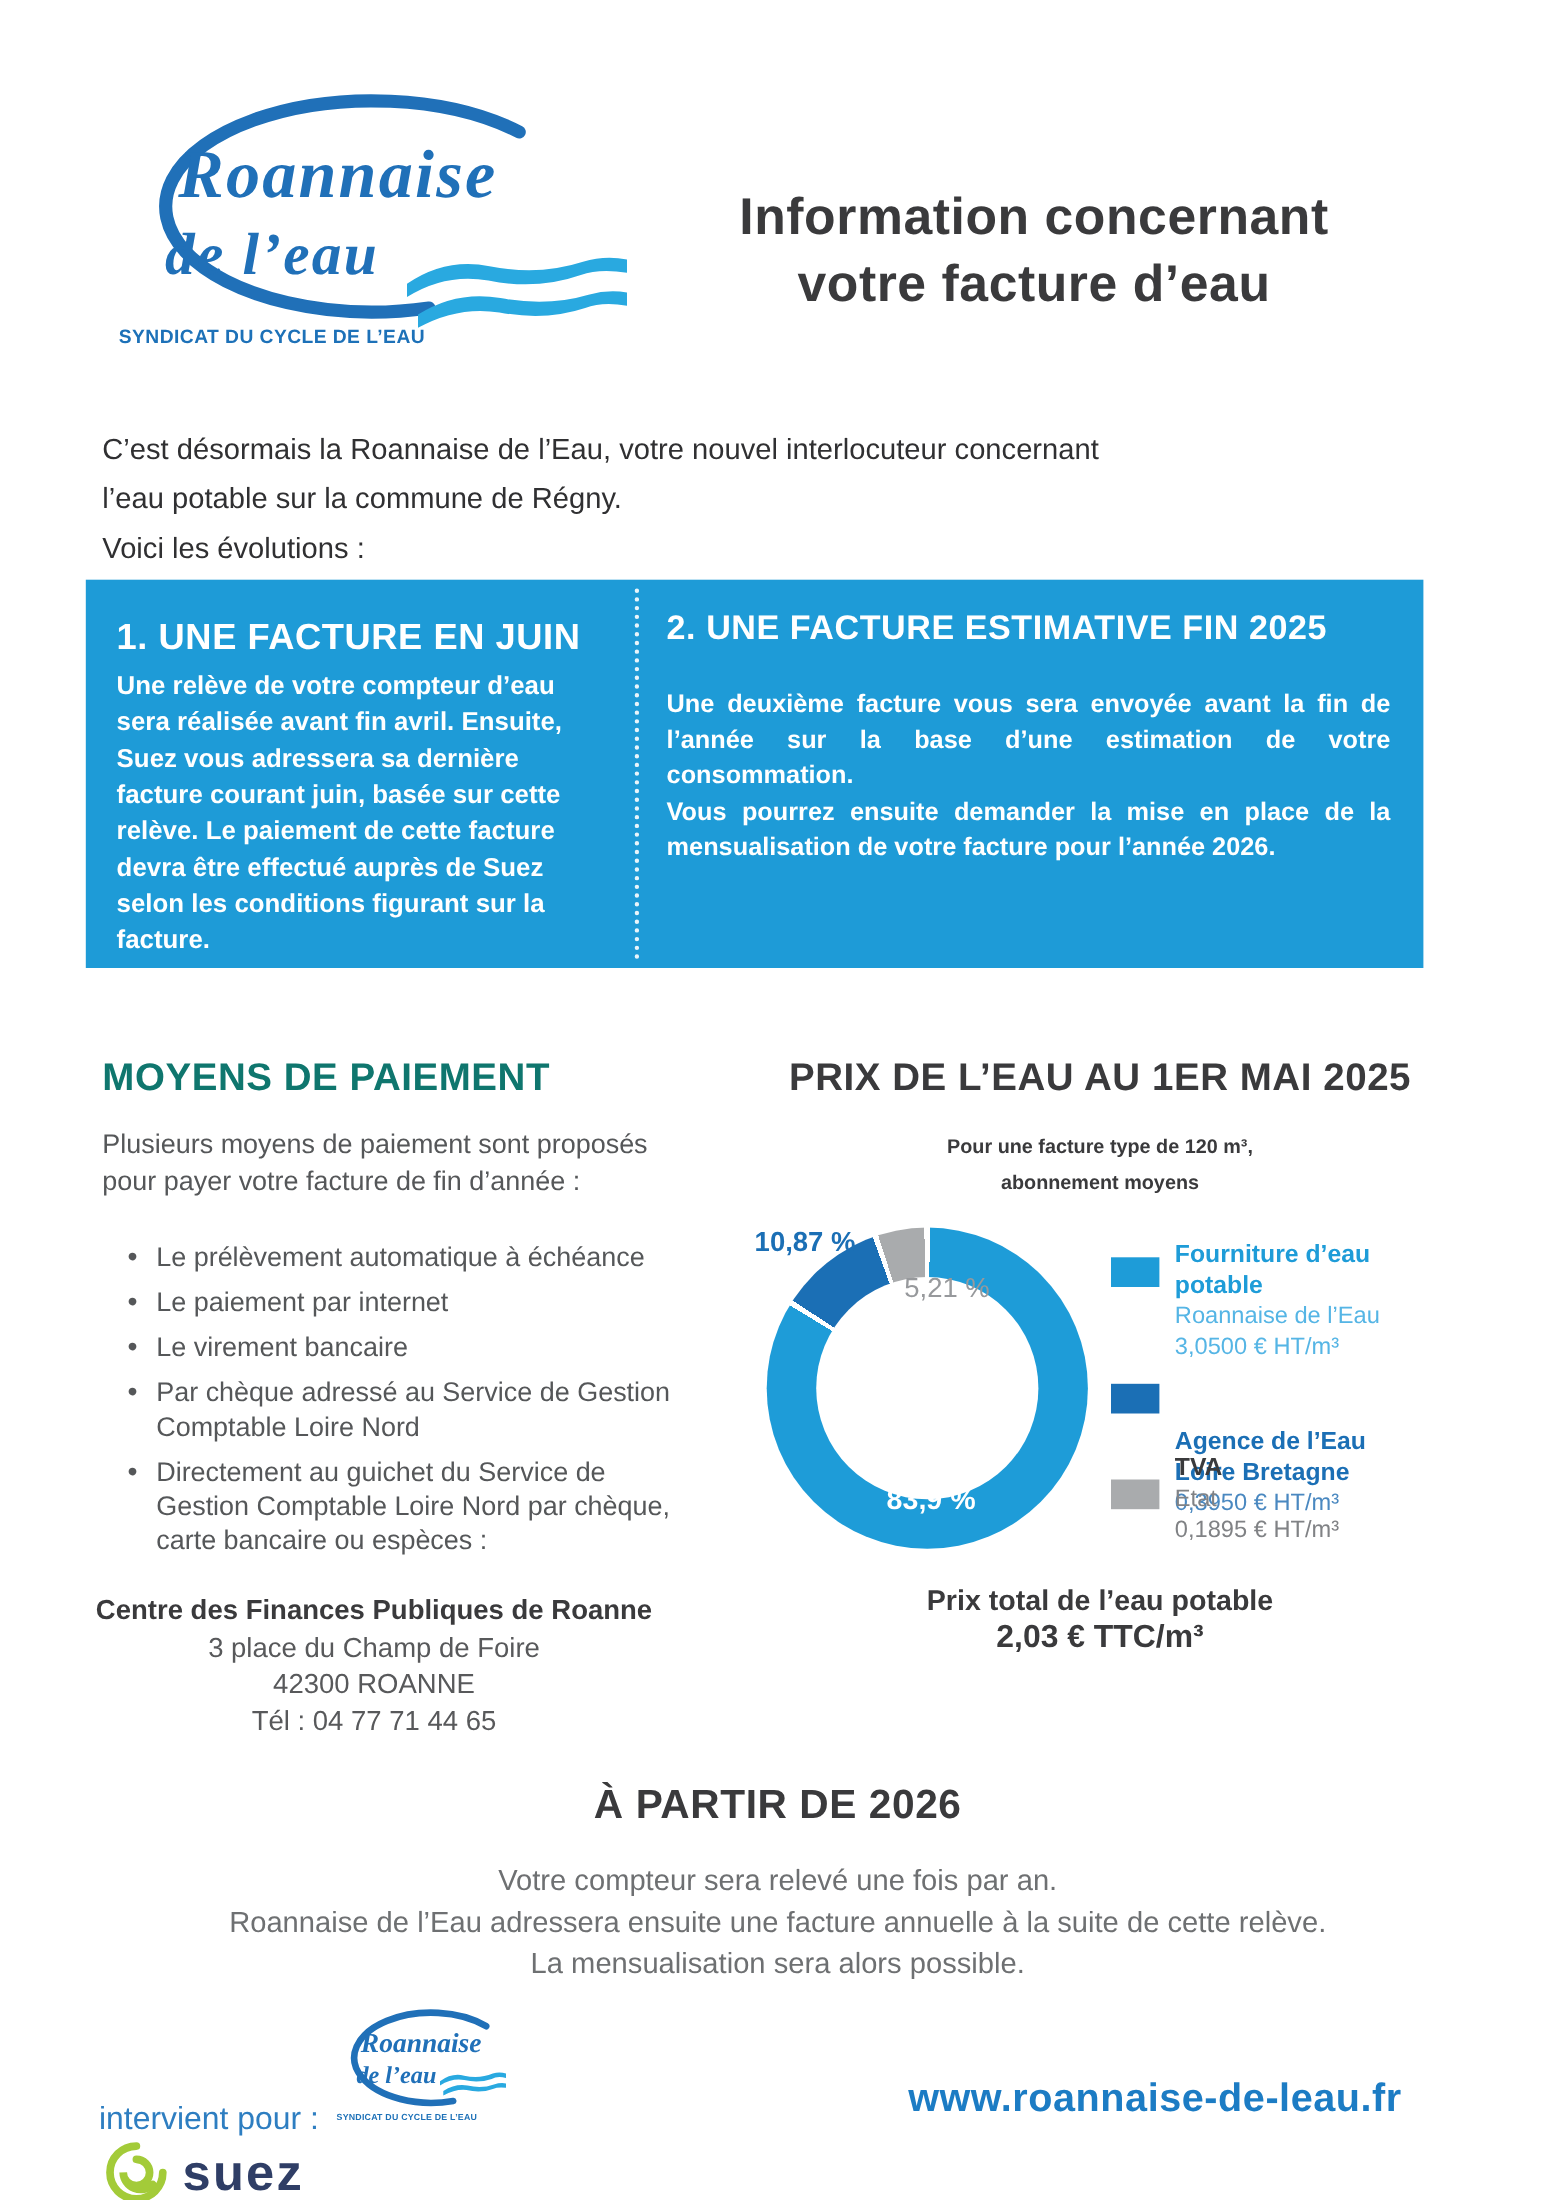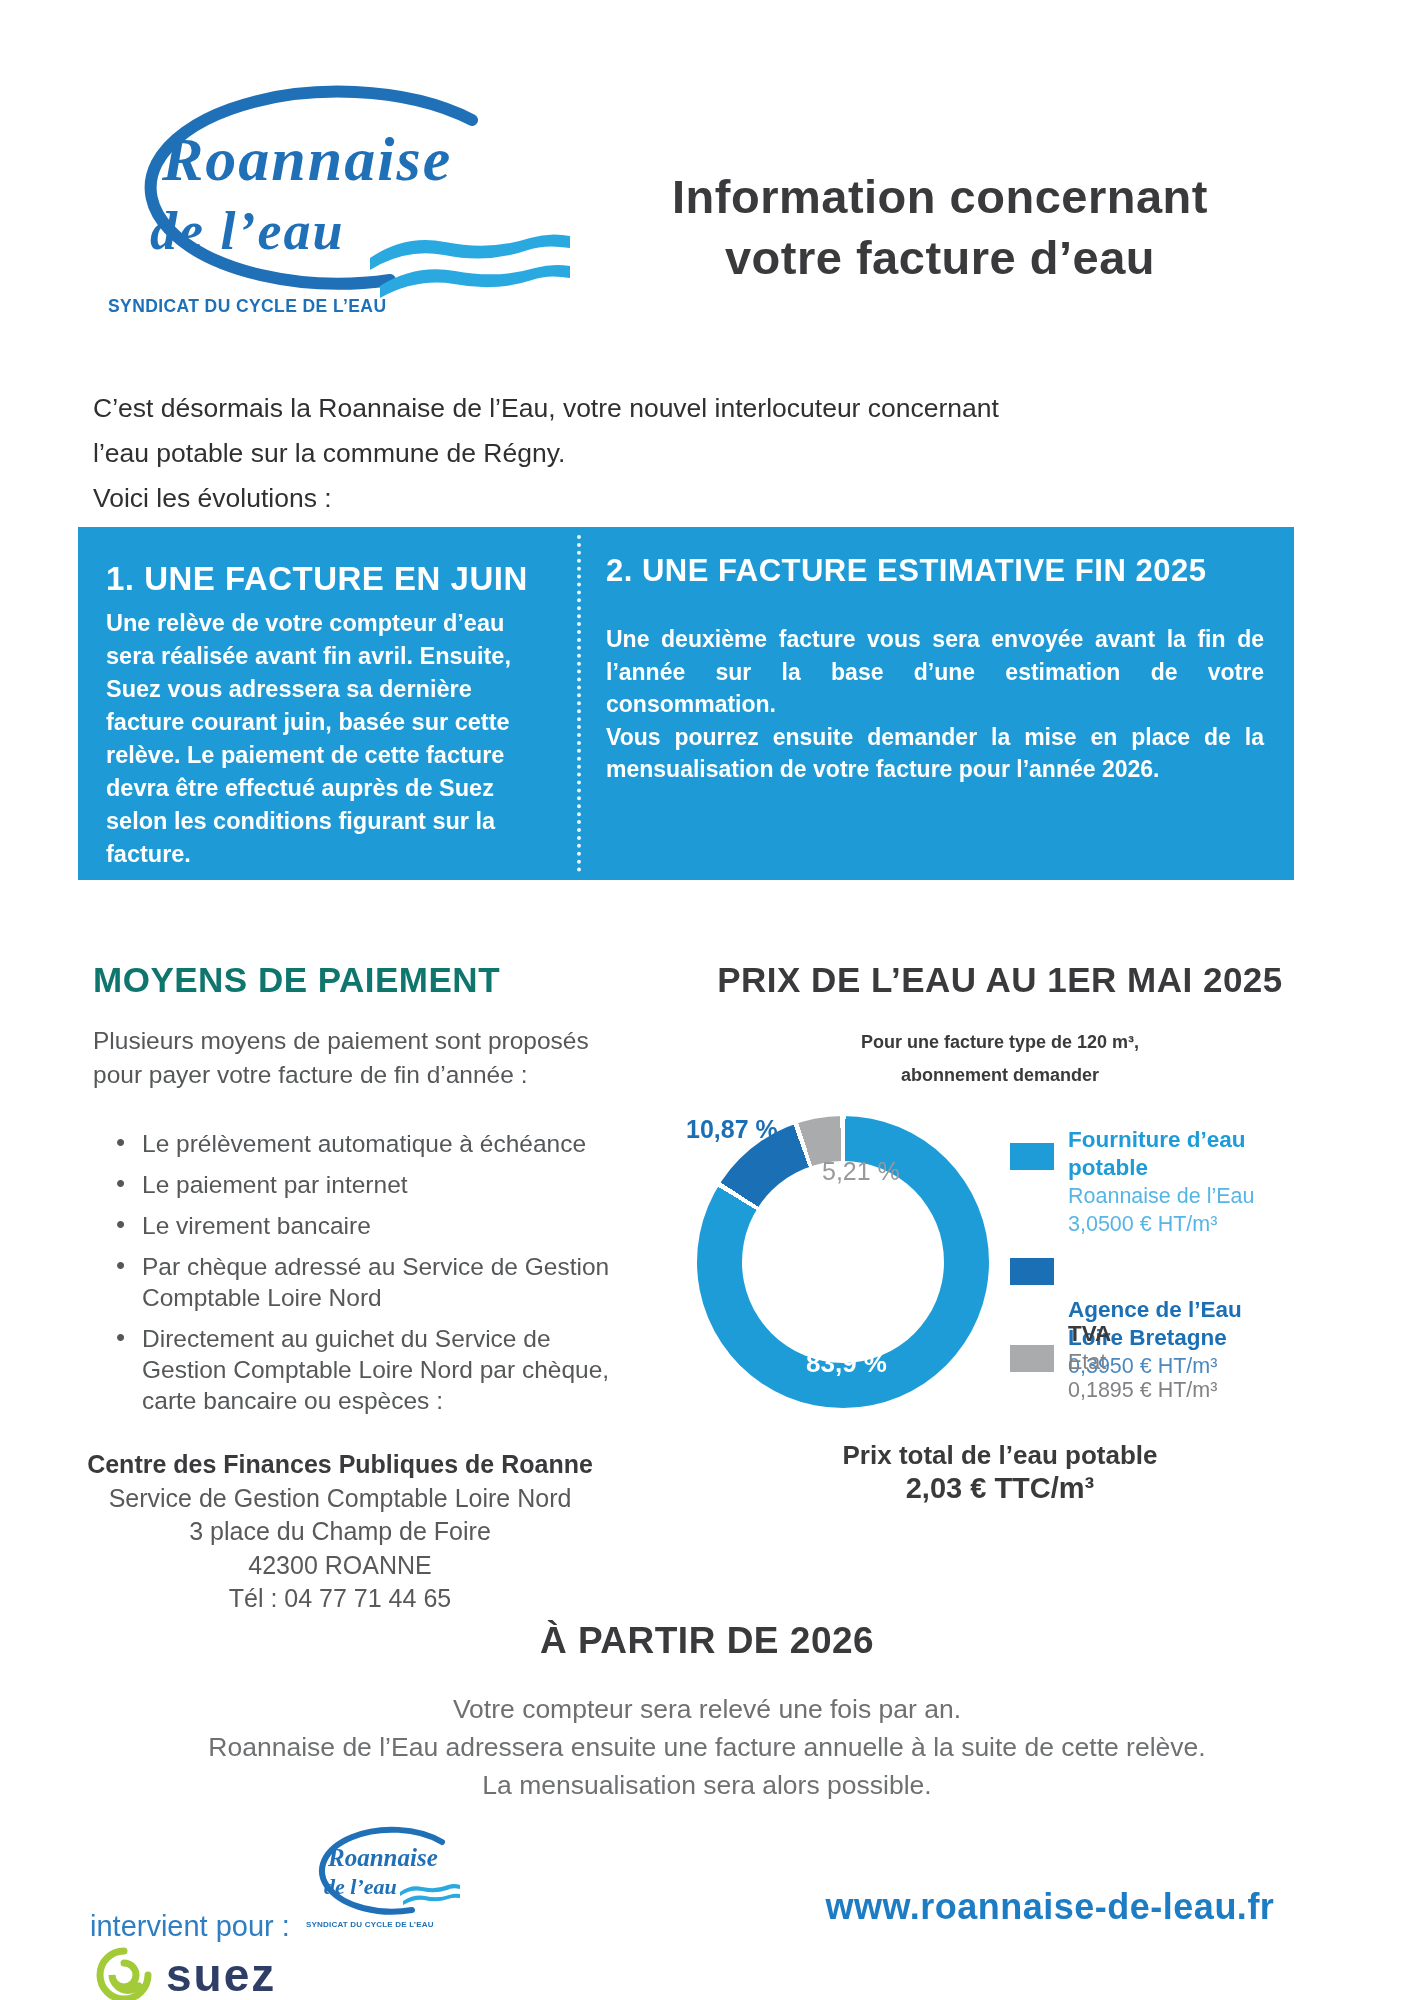--- a/index.html
+++ b/index.html
@@ -127,30 +127,29 @@
   <div class="pay-intro">Plusieurs moyens de paiement sont proposés pour payer votre facture de fin d’année :</div>
   <ul class="pay-list">
     <li>Le prélèvement automatique à échéance</li>
     <li>Le paiement par internet</li>
     <li>Le virement bancaire</li>
     <li>Par chèque adressé au Service de Gestion Comptable Loire Nord</li>
     <li>Directement au guichet du Service de Gestion Comptable Loire Nord par chèque, carte bancaire ou espèces :</li>
   </ul>
   <div class="address">
     <div class="addr-bold">Centre des Finances Publiques de Roanne</div>
-    <div>Service de Gestion Comptable Loire Nord</div>
     <div>3 place du Champ de Foire</div>
     <div>42300 ROANNE</div>
     <div>Tél : 04 77 71 44 65</div>
   </div>
 
   <div class="price-title">PRIX DE L’EAU AU 1ER MAI 2025</div>
   <div class="price-subtitle">
     <div>Pour une facture type de 120 m³,</div>
-    <div>abonnement demander</div>
+    <div>abonnement moyens</div>
   </div>
 
   <div class="donut" style="background: conic-gradient(rgb(255, 255, 255) 0deg, rgb(255, 255, 255) 1deg, rgb(30, 156, 216) 1deg, rgb(30, 156, 216) 301.04deg, rgb(255, 255, 255) 301.04deg, rgb(255, 255, 255) 302.04deg, rgb(255, 255, 255) 302.04deg, rgb(255, 255, 255) 303.04deg, rgb(27, 111, 181) 303.04deg, rgb(27, 111, 181) 340.172deg, rgb(255, 255, 255) 340.172deg, rgb(255, 255, 255) 341.172deg, rgb(255, 255, 255) 341.172deg, rgb(255, 255, 255) 342.172deg, rgb(169, 171, 173) 342.172deg, rgb(169, 171, 173) 358.928deg, rgb(255, 255, 255) 358.928deg, rgb(255, 255, 255) 359.928deg, rgb(255, 255, 255) 359.928deg, rgb(255, 255, 255) 360deg);"></div>
   <div class="pct-dark">10,87 %</div>
   <div class="pct-gray">5,21 %</div>
   <div class="pct-light">83,9 %</div>
 
   <div class="legend-swatch" style="top: 1143px; background: rgb(30, 156, 216);"></div>
   <div class="leg-text leg1">
     <div class="leg-title">Fourniture d’eau potable</div>

